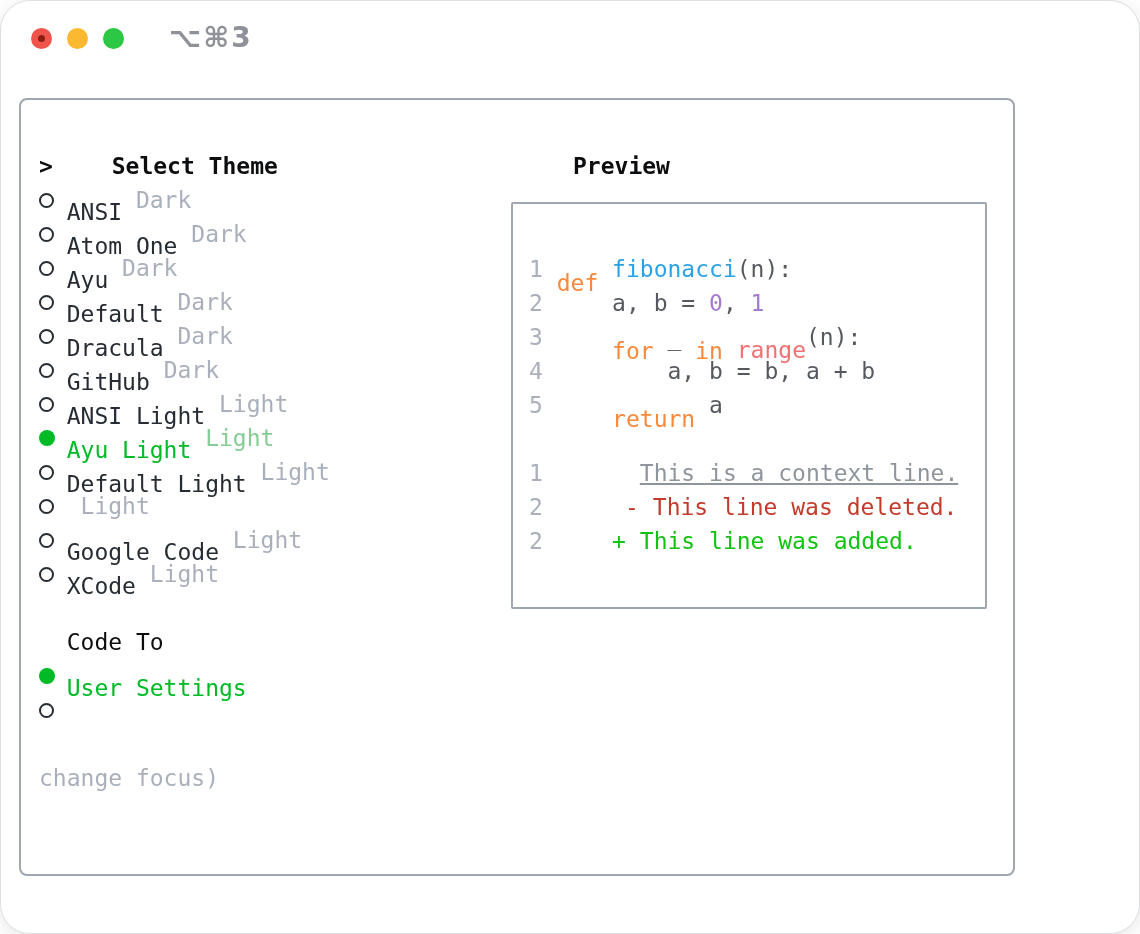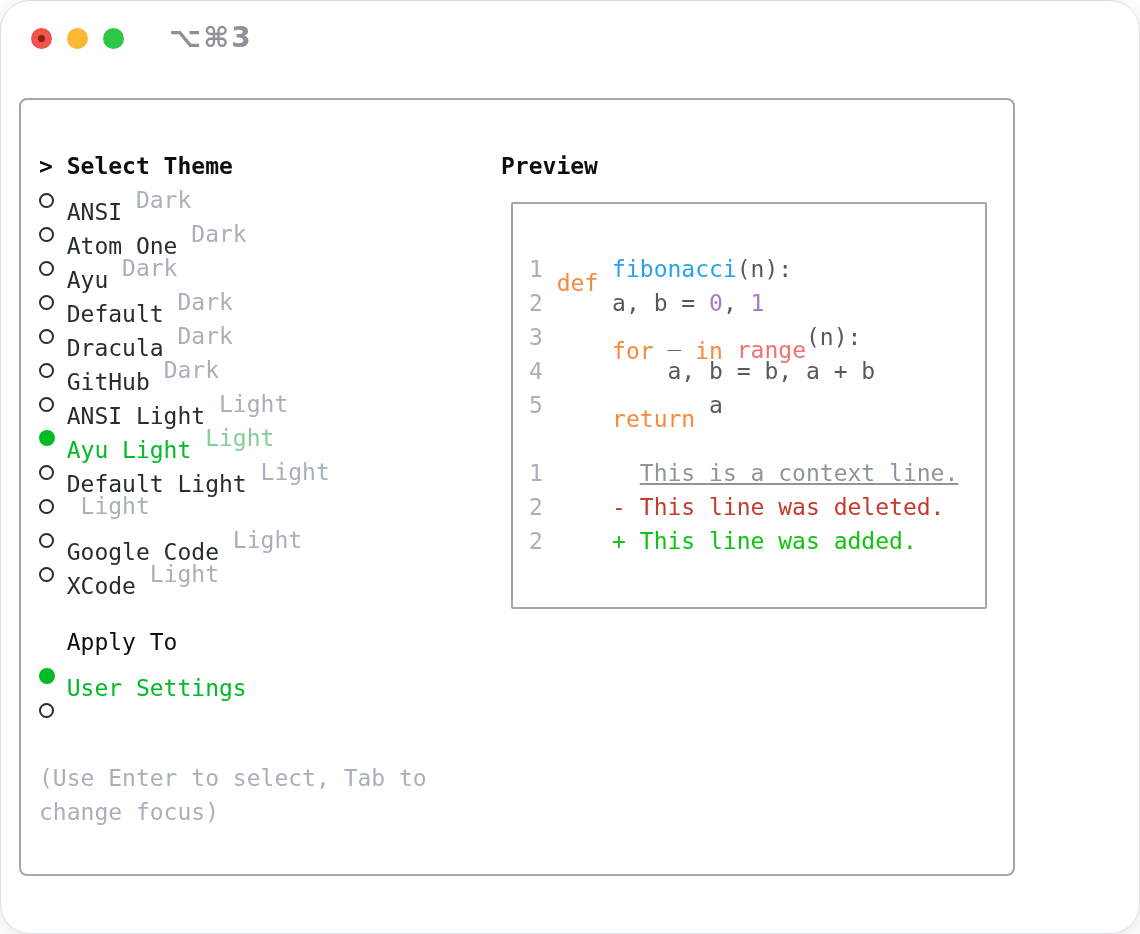--- a/index.html
+++ b/index.html
@@ -16,43 +16,43 @@
   .shortcut{position:absolute;left:168px;top:20px;font-size:28px;font-weight:bold;
             letter-spacing:2px;color:var(--title_gray,#8e9298);
             font-family:"DejaVu Sans","DejaVu Sans Mono",sans-serif;}
   
   .panel{position:absolute;left:18px;top:97px;width:996px;height:778px;box-sizing:border-box;
          border:2px solid var(--border,#9fa7b1);border-radius:8px;background:#fff;}
   .row{height:34px;display:flex;align-items:center;white-space:pre;font-size:23px;}
   .left{position:absolute;left:18px;top:49px;}
   .slot{display:inline-flex;width:2ch;align-items:center;flex:none;}
   .prompt{font-weight:bold;color:var(--dark_black,#0b0d0f);}
-  .h1{font-weight:bold;color:var(--dark_black,#0b0d0f);}
+  .h1{font-weight:bold;color:var(--dark_black,#0b0d0f);margin-left:45px;}
   .h2{color:var(--dark_black,#0b0d0f);}
   .radio{width:11px;height:11px;border:2px solid var(--dark,#363d45);border-radius:50%;box-sizing:content-box;}
   .radio.on{width:16px;height:16px;border:none;background:var(--green,#00ba26);}
   .t-name{color:var(--dark,#262c33);margin-top:23px;}
   .t-name.sel{color:var(--green,#00ba26);}
   .t-variant{color:var(--muted,#a9b0bb);}
   .t-variant.sel{color:var(--green_pale,#85cd95);}
   .footer .row{color:var(--muted,#a9b0bb);}
   .gap{height:34px;}
   
-  .preview-title{position:absolute;left:480px;top:49px;}
+  .preview-title{position:absolute;left:507px;top:49px;}
   .preview-box{position:absolute;left:490px;top:102px;width:476px;height:407px;box-sizing:border-box;
                border:2px solid var(--border,#9fa7b1);border-radius:2px;background:#fff;}
   .code{position:absolute;left:16px;top:48px;}
   .c-num{color:var(--muted,#a0a8b4);}
   .c-fg{color:var(--codefg,#55595f);}
   .c-kw{color:var(--kw,#f8883a);margin-top:28px;}
   .c-fn{color:var(--fn,#2aa2e8);}
   .c-const{color:var(--cons,#a37acc);}
   .c-builtin{color:var(--builtin,#f07171);margin-top:26px;}
   .c-ctx{color:var(--ctx,#8e959d);text-decoration:underline;}
-  .c-del{color:var(--red_del,#c43a2b);}
+  .c-del{color:var(--red_del,#c43a2b);margin-left:13px;}
   .c-add{color:var(--green_add,#0fc40f);}
 </style>
 </head>
 <body>
 
 <div class="window">
 
   <div class="titlebar">
     <span class="tl red">
         <span class="dot"></span>
@@ -80,32 +80,31 @@
           <div class="row"><span class="slot"><span class="radio on"></span></span><span class="t-name sel">Ayu Light</span><span class="t-variant sel"> Light</span></div>
           <div class="row"><span class="slot"><span class="radio"></span></span><span class="t-name">Default Light</span><span class="t-variant"> Light</span></div>
           <div class="row"><span class="slot"><span class="radio"></span></span><span class="t-variant"> Light</span></div>
           <div class="row"><span class="slot"><span class="radio"></span></span><span class="t-name">Google Code</span><span class="t-variant"> Light</span></div>
           <div class="row"><span class="slot"><span class="radio"></span></span><span class="t-name">XCode</span><span class="t-variant"> Light</span></div>
         </div>
 
       <div class="gap"></div>
 
       <div class="row">
-        <span class="slot"></span><span class="h2">Apply To</span>
+        <span class="slot"></span><span class="h2">Code To</span>
       </div>
 
       <div id="apply-list">
           <div class="row"><span class="slot"><span class="radio on"></span></span><span class="t-name sel">User Settings</span></div>
           <div class="row"><span class="slot"><span class="radio"></span></span></div>
         </div>
 
       <div class="gap"></div>
 
       <div class="footer">
-        <div class="row">(Use Enter to select, Tab to</div>
         <div class="row">change focus)</div>
       </div>
     </div>
 
     <div class="preview-title h1 row">Preview</div>
 
     <div class="preview-box">
       <div class="code" id="code">
           <div class="row"><span class="c-num">1 </span><span class="c-kw">def</span><span class="c-fg"> </span><span class="c-fn">fibonacci</span><span class="c-fg">(n):</span></div>
           <div class="row"><span class="c-num">2 </span><span class="c-fg">    a, b = </span><span class="c-const">0</span><span class="c-fg">, </span><span class="c-const">1</span></div>

